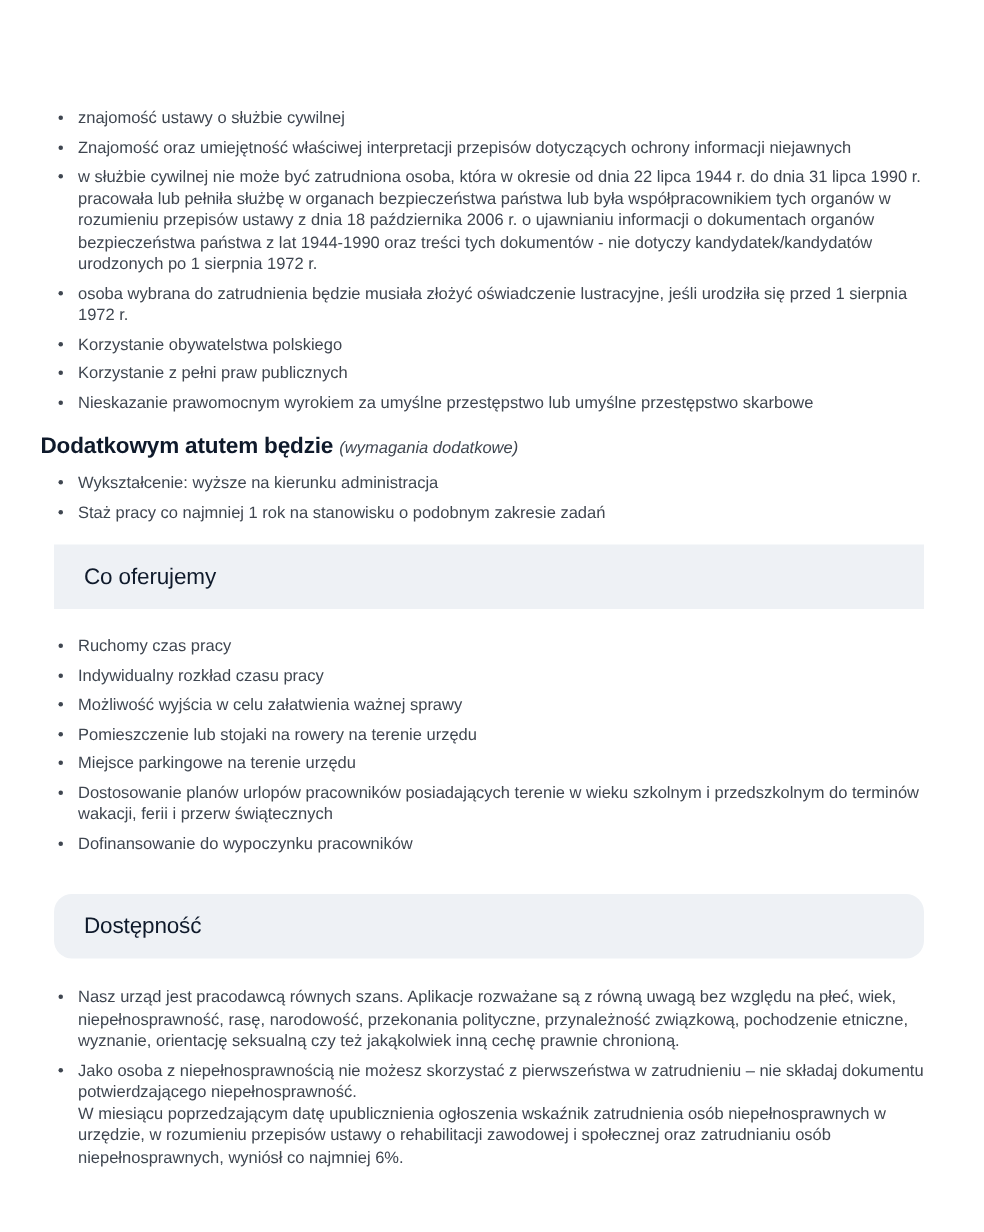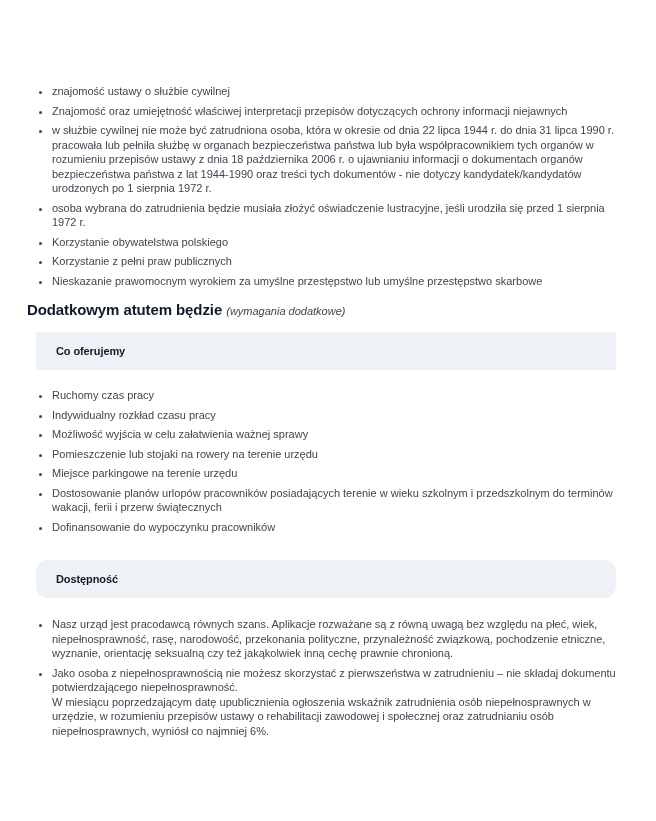--- a/index.html
+++ b/index.html
@@ -5,41 +5,41 @@
   :root{
     --banner-bg:#eef1f5;
     --heading-text:#0f1a2b;
     --body-text:#3f4650;
   }
   html,body{margin:0;padding:0;}
   body{
     width:656px;height:821px;background:#ffffff;overflow:hidden;
     font-family:"Liberation Sans",sans-serif;color:var(--body-text);
   }
-  main{padding-top:72px;margin-top:12px;}
+  main{padding-top:72px;}
   ul{margin:0 40px 0 0;padding:0 0 0 52px;list-style:disc outside;}
   li{
     font-size:11px;line-height:14.5px;margin-bottom:5px;
     white-space:pre-line;color:var(--body-text);
   }
   li::marker{color:var(--body-text);}
   h3.sub-heading{
     margin:13px 40px 9px 27px;font-size:15px;font-weight:bold;
     color:var(--heading-text);letter-spacing:-0.1px;
   }
   h3.sub-heading small{
     font-size:11px;font-weight:normal;color:var(--body-text);letter-spacing:0;font-style:italic;
   }
   .banner{
     background:var(--banner-bg);
     margin-left:36px;width:580px;box-sizing:border-box;
     padding:13px 20px;
   }
   .banner h2{
-    margin:0;font-size:11px;font-weight:bold;color:var(--heading-text);
+    margin:0;font-size:15px;font-weight:normal;color:var(--heading-text);
     letter-spacing:-0.1px;
   }
   .banner-offer{margin-top:14px;margin-bottom:18px;}
   .banner-accessibility{margin-top:26px;margin-bottom:19px;border-radius:12px;}
   .banner-work{margin-top:24px;margin-bottom:29px;}
 </style>
 </head>
 <body>
 
 <main>
@@ -53,20 +53,25 @@
       <li>Korzystanie obywatelstwa polskiego</li>
       <li>Korzystanie z pełni praw publicznych</li>
       <li>Nieskazanie prawomocnym wyrokiem za umyślne przestępstwo lub umyślne przestępstwo skarbowe</li>
     </ul>
 
   <h3 class="sub-heading">
     <span>Dodatkowym atutem będzie</span>
     <small>(wymagania dodatkowe)</small>
   </h3>
 
+  <ul>
+
+  <li>Wykształcenie: wyższe na kierunku administracja</li>
+      <li>Staż pracy co najmniej 1 rok na stanowisku o podobnym zakresie zadań</li>
+    </ul>
 
   <div class="banner banner-offer">
     <h2>Co oferujemy</h2>
   </div>
 
   <ul>
 
   <li>Ruchomy czas pracy</li>
       <li>Indywidualny rozkład czasu pracy</li>
       <li>Możliwość wyjścia w celu załatwienia ważnej sprawy</li>

